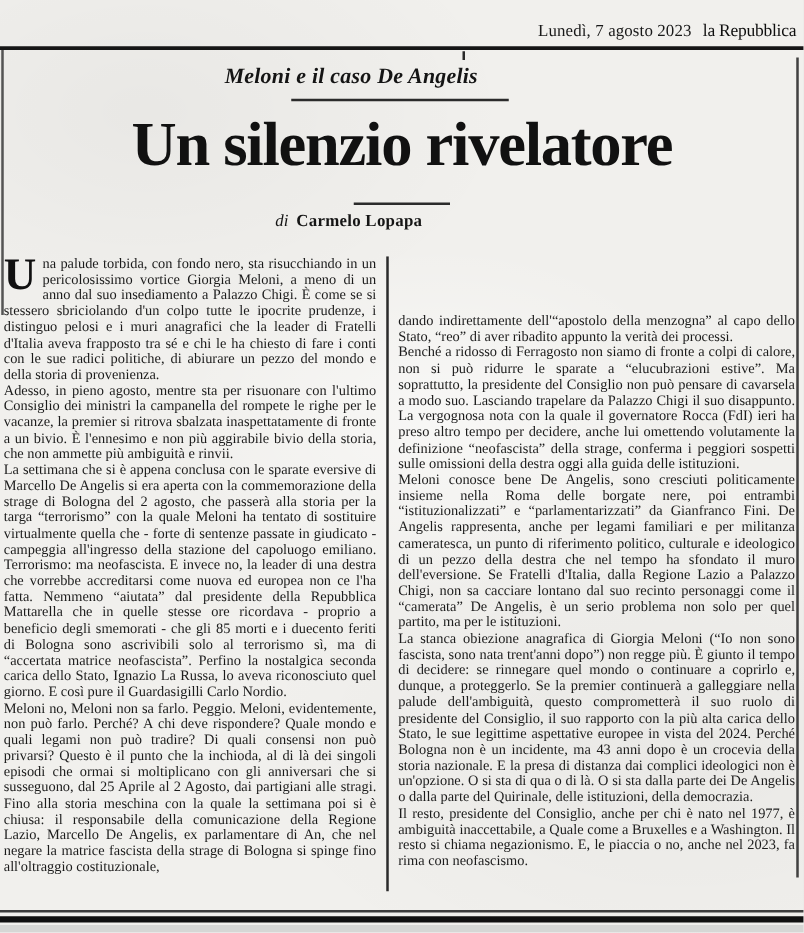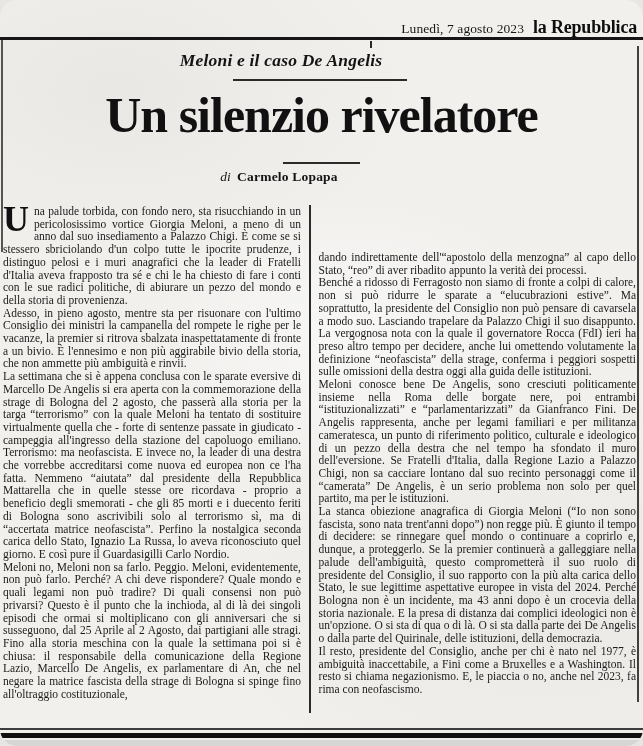--- a/index.html
+++ b/index.html
@@ -8,30 +8,29 @@
     width:643px;height:746px;
     margin:0 auto;
     background:
       radial-gradient(ellipse 420px 260px at 18% 12%, rgba(0,0,0,0.035), rgba(0,0,0,0) 70%),
       radial-gradient(ellipse 500px 300px at 85% 80%, rgba(0,0,0,0.03), rgba(0,0,0,0) 70%),
       radial-gradient(ellipse 300px 200px at 55% 45%, rgba(255,255,255,0.5), rgba(255,255,255,0) 70%),
       #f1f0ed;
     overflow:hidden;
     font-family:"Liberation Serif", serif;
     color:#1b1b1b;
-    border-radius:17px;
   }
   
   .dateline{
     position:absolute;top:17px;right:6px;
     display:flex;align-items:baseline;gap:9px;
     white-space:nowrap;
   }
   .date-text{font-size:13.5px;letter-spacing:.1px;color:#191919;}
-  .masthead{font-size:18px;font-weight:bold;letter-spacing:-.2px;color:#0e0e0e;}
+  .masthead{font-size:14px;font-weight:normal;letter-spacing:-.2px;color:#0e0e0e;}
   .top-rule{position:absolute;left:0;top:37px;width:643px;height:2.6px;background:#161616;}
   .center-tick{position:absolute;left:370px;top:41px;width:2px;height:7px;background:#2a2a2a;}
   .left-edge-rule{position:absolute;left:1px;top:40px;width:1.6px;height:212px;background:#3a3a3a;opacity:.85;}
   .right-edge-rule{position:absolute;left:637px;top:46px;width:1.6px;height:656px;background:#2e2e2e;opacity:.9;}
   
   .kicker{
     position:absolute;left:0;top:50px;width:562px;
     text-align:center;font-size:17.5px;font-weight:bold;font-style:italic;
     letter-spacing:.2px;color:#141414;
   }
@@ -110,21 +109,21 @@
       <p>Meloni no, Meloni non sa farlo. Peggio. Meloni, evidentemente, non può farlo. Perché? A chi deve rispondere? Quale mondo e quali legami non può tradire? Di quali consensi non può privarsi? Questo è il punto che la inchioda, al di là dei singoli episodi che ormai si moltiplicano con gli anniversari che si susseguono, dal 25 Aprile al 2 Agosto, dai partigiani alle stragi. Fino alla storia meschina con la quale la settimana poi si è chiusa: il responsabile della comunicazione della Regione Lazio, Marcello De Angelis, ex parlamentare di An, che nel negare la matrice fascista della strage di Bologna si spinge fino all'oltraggio costituzionale,</p>
     </div>
 
     <div class="col-divider"></div>
 
     <div class="col col-right">
       <p>dando indirettamente dell'“apostolo della menzogna” al capo dello Stato, “reo” di aver ribadito appunto la verità dei processi.</p>
       <p>Benché a ridosso di Ferragosto non siamo di fronte a colpi di calore, non si può ridurre le sparate a “elucubrazioni estive”. Ma soprattutto, la presidente del Consiglio non può pensare di cavarsela a modo suo. Lasciando trapelare da Palazzo Chigi il suo disappunto. La vergognosa nota con la quale il governatore Rocca (FdI) ieri ha preso altro tempo per decidere, anche lui omettendo volutamente la definizione “neofascista” della strage, conferma i peggiori sospetti sulle omissioni della destra oggi alla guida delle istituzioni.</p>
       <p>Meloni conosce bene De Angelis, sono cresciuti politicamente insieme nella Roma delle borgate nere, poi entrambi “istituzionalizzati” e “parlamentarizzati” da Gianfranco Fini. De Angelis rappresenta, anche per legami familiari e per militanza cameratesca, un punto di riferimento politico, culturale e ideologico di un pezzo della destra che nel tempo ha sfondato il muro dell'eversione. Se Fratelli d'Italia, dalla Regione Lazio a Palazzo Chigi, non sa cacciare lontano dal suo recinto personaggi come il “camerata” De Angelis, è un serio problema non solo per quel partito, ma per le istituzioni.</p>
       <p>La stanca obiezione anagrafica di Giorgia Meloni (“Io non sono fascista, sono nata trent'anni dopo”) non regge più. È giunto il tempo di decidere: se rinnegare quel mondo o continuare a coprirlo e, dunque, a proteggerlo. Se la premier continuerà a galleggiare nella palude dell'ambiguità, questo comprometterà il suo ruolo di presidente del Consiglio, il suo rapporto con la più alta carica dello Stato, le sue legittime aspettative europee in vista del 2024. Perché Bologna non è un incidente, ma 43 anni dopo è un crocevia della storia nazionale. E la presa di distanza dai complici ideologici non è un'opzione. O si sta di qua o di là. O si sta dalla parte dei De Angelis o dalla parte del Quirinale, delle istituzioni, della democrazia.</p>
-      <p>Il resto, presidente del Consiglio, anche per chi è nato nel 1977, è ambiguità inaccettabile, a Fini come a Bruxelles e a Washington. Il resto si chiama negazionismo. E, le piaccia o no, anche nel 2023, fa rima con neofascismo.</p>
+      <p>Il resto, presidente del Consiglio, anche per chi è nato nel 1977, è ambiguità inaccettabile, a Quale come a Bruxelles e a Washington. Il resto si chiama negazionismo. E, le piaccia o no, anche nel 2023, fa rima con neofascismo.</p>
     </div>
 
   </main>
 
   <div class="bottom-rule-thin"></div>
   <div class="bottom-rule-thick"></div>
   <div class="bottom-shadow"></div>
 
 </div>
 

